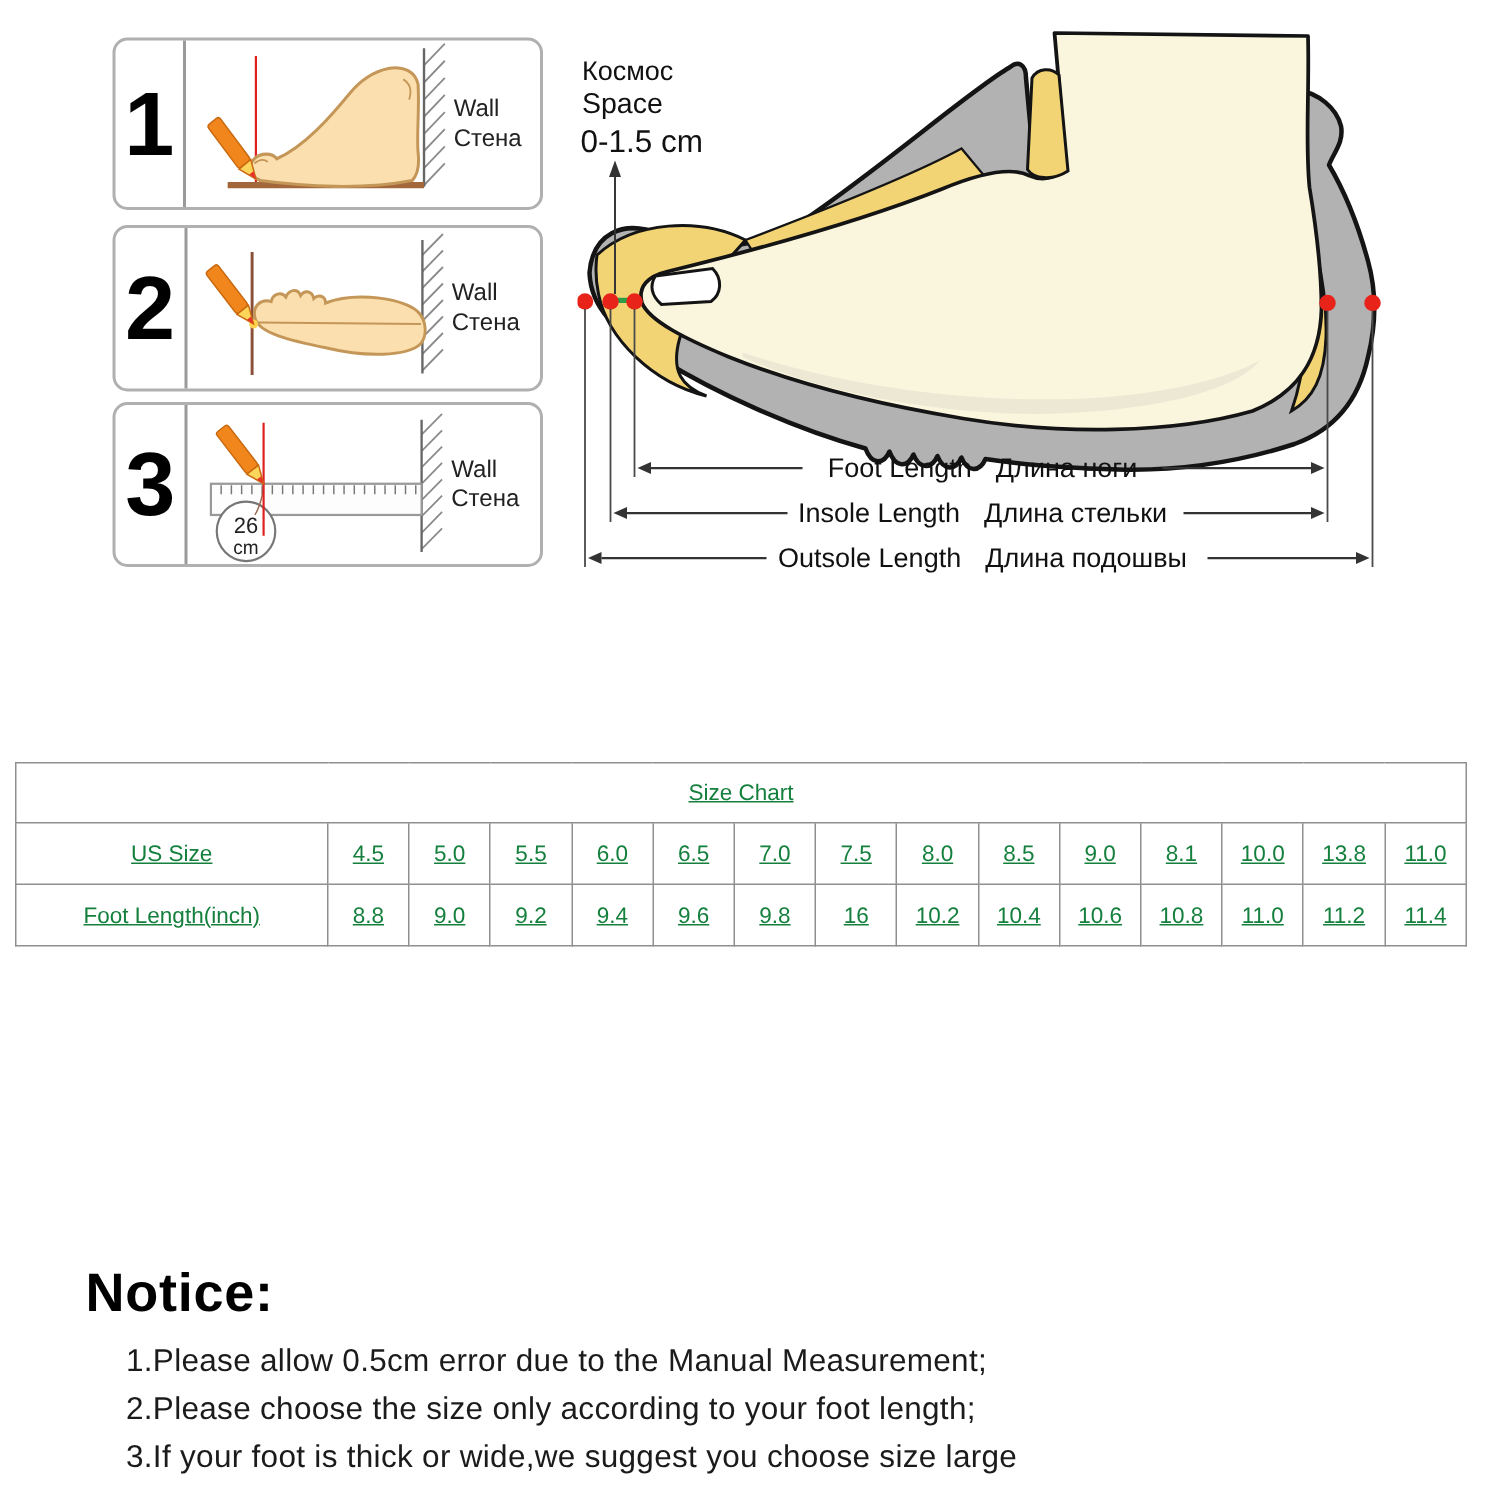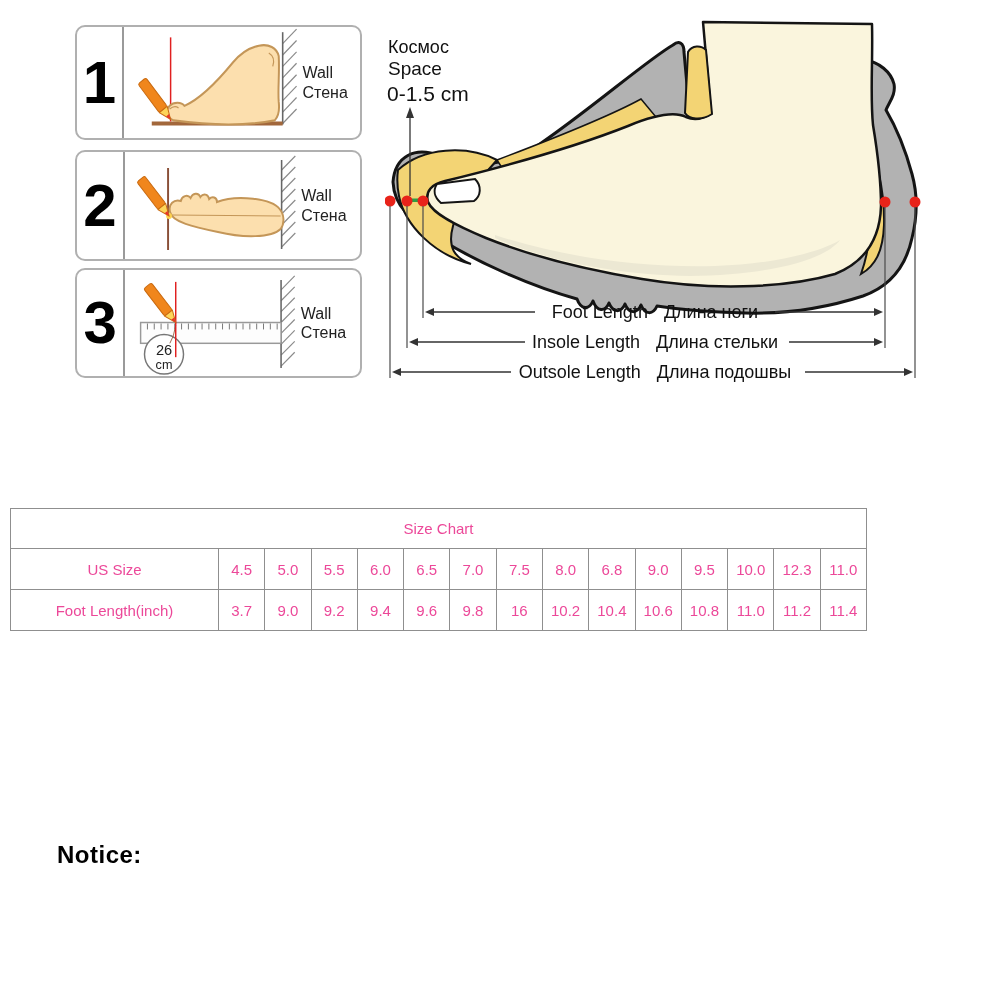--- a/index.html
+++ b/index.html
@@ -15,30 +15,30 @@
   .step-art{flex:1 1 auto;height:100%;}
   .wall-label{width:56px;display:flex;flex-direction:column;justify-content:center;
               font-size:16px;color:#222;line-height:1.2;padding-right:4px;}
 
   
   .shoe-svg{position:absolute;left:385px;top:0;width:615px;height:400px;}
   .dim-text{font-size:18px;fill:#111;}
   .space-text{fill:#111;}
 
   
-  .size-table{position:absolute;left:10px;top:508px;width:857px;border-collapse:collapse;
-              table-layout:fixed;font-size:15px;color:#ec4899;}
+  .size-table{position:absolute;left:10px;top:508px;width:968px;border-collapse:collapse;
+              table-layout:fixed;font-size:15px;color:#15803d;text-decoration:underline;}
   .size-table td{border:1px solid #8f8f8f;text-align:center;padding:0;}
   .size-table thead tr{height:40px;}
   .size-table tbody tr{height:41px;margin-top:32px;}
   .c-label{width:208px;}
 
   
   .notice{position:absolute;left:57px;top:841px;color:#111;}
-  .notice-title{font-size:24px;font-weight:700;color:#000;letter-spacing:0.5px;}
+  .notice-title{font-size:36px;font-weight:700;color:#000;letter-spacing:0.5px;}
   .notice-items{margin:13px 0 0 27px;font-size:21px;color:#1b1b1b;}
   .notice-item{margin-bottom:8px;letter-spacing:0.2px;}
 </style>
 </head>
 <body>
 
 <svg width="0" height="0" style="position:absolute">
   <defs>
     <g id="pencil-shape">
       <rect x="-5" y="-47" width="10" height="35" rx="2" fill="#f0861c" stroke="#c96a10" stroke-width="1"></rect>
@@ -234,44 +234,49 @@
         <tr>
           <td>US Size</td>
           <td>4.5</td>
           <td>5.0</td>
           <td>5.5</td>
           <td>6.0</td>
           <td>6.5</td>
           <td>7.0</td>
           <td>7.5</td>
           <td>8.0</td>
-          <td>6.8</td>
+          <td>8.5</td>
           <td>9.0</td>
-          <td>9.5</td>
+          <td>8.1</td>
           <td>10.0</td>
-          <td>12.3</td>
+          <td>13.8</td>
           <td>11.0</td>
         </tr>
         <tr>
           <td>Foot Length(inch)</td>
-          <td>3.7</td>
+          <td>8.8</td>
           <td>9.0</td>
           <td>9.2</td>
           <td>9.4</td>
           <td>9.6</td>
           <td>9.8</td>
           <td>16</td>
           <td>10.2</td>
           <td>10.4</td>
           <td>10.6</td>
           <td>10.8</td>
           <td>11.0</td>
           <td>11.2</td>
           <td>11.4</td>
         </tr>
       </tbody>
   </table>
 
   <div class="notice">
     <div class="notice-title">Notice:</div>
+    <div class="notice-items">
+      <div class="notice-item">1.Please allow 0.5cm error due to the Manual Measurement;</div>
+      <div class="notice-item">2.Please choose the size only according to your foot length;</div>
+      <div class="notice-item">3.If your foot is thick or wide,we suggest you choose size large</div>
+    </div>
   </div>
 
 </div>
 
 </body></html>

